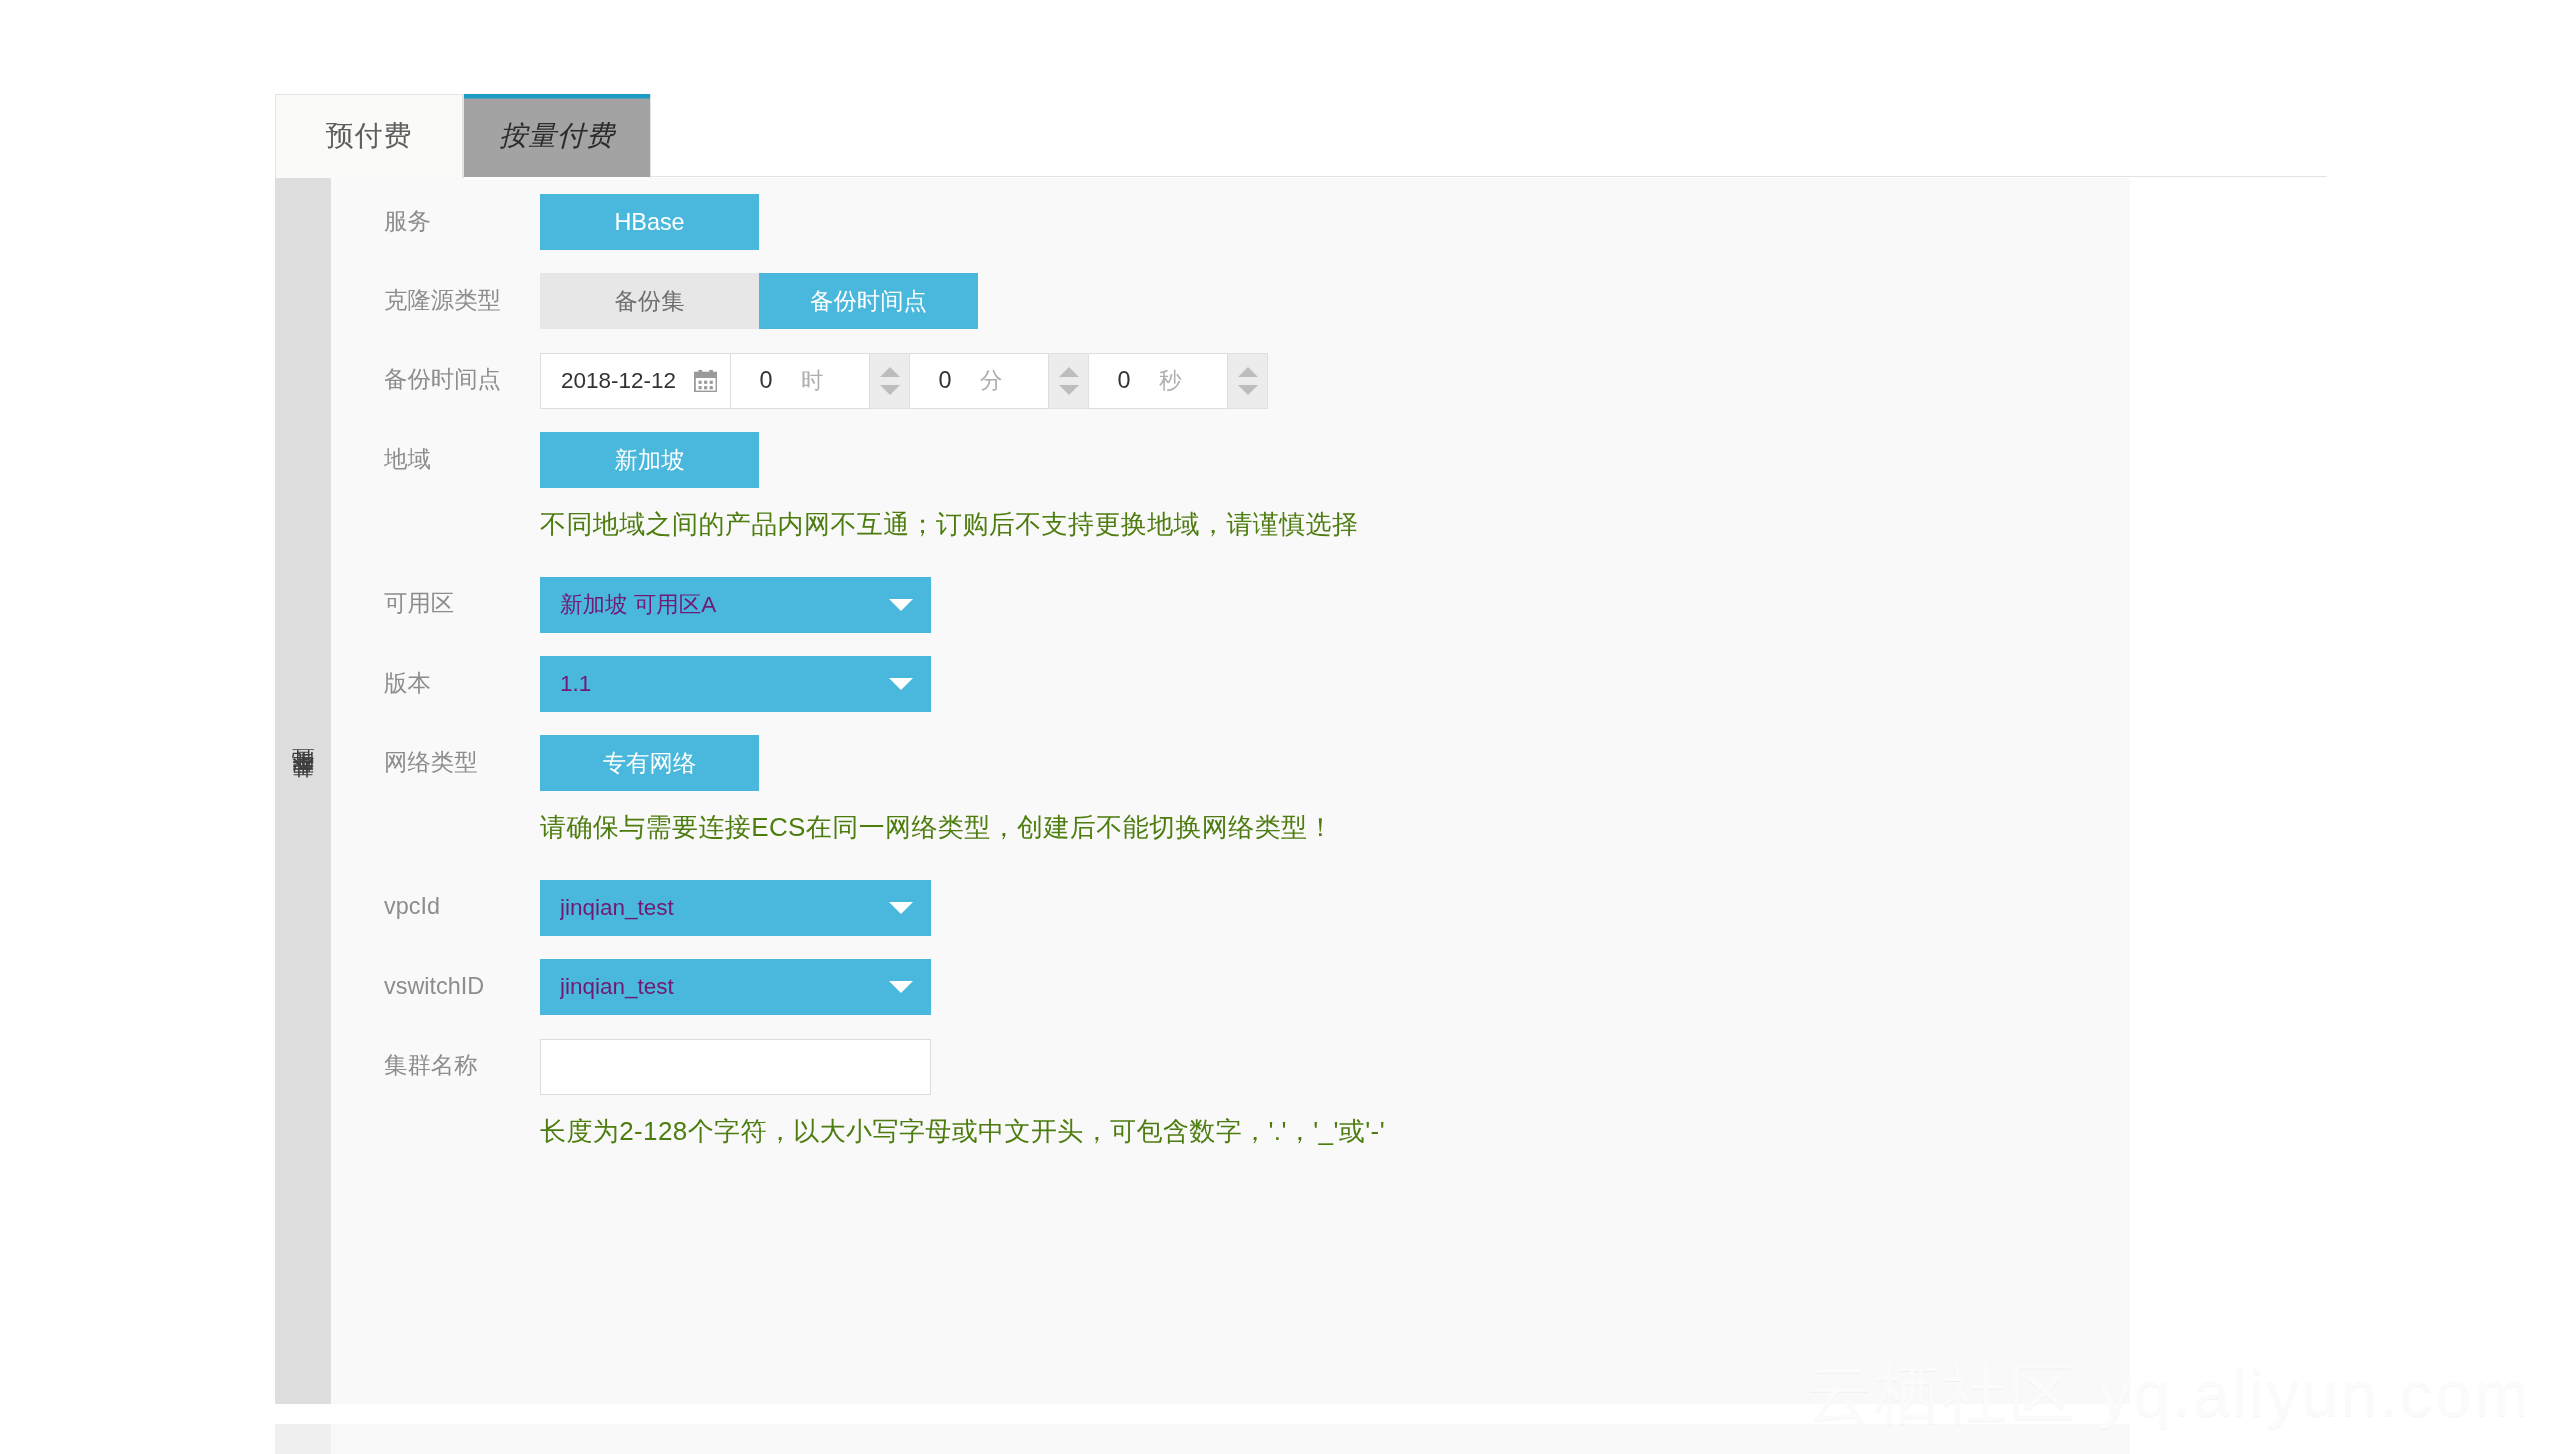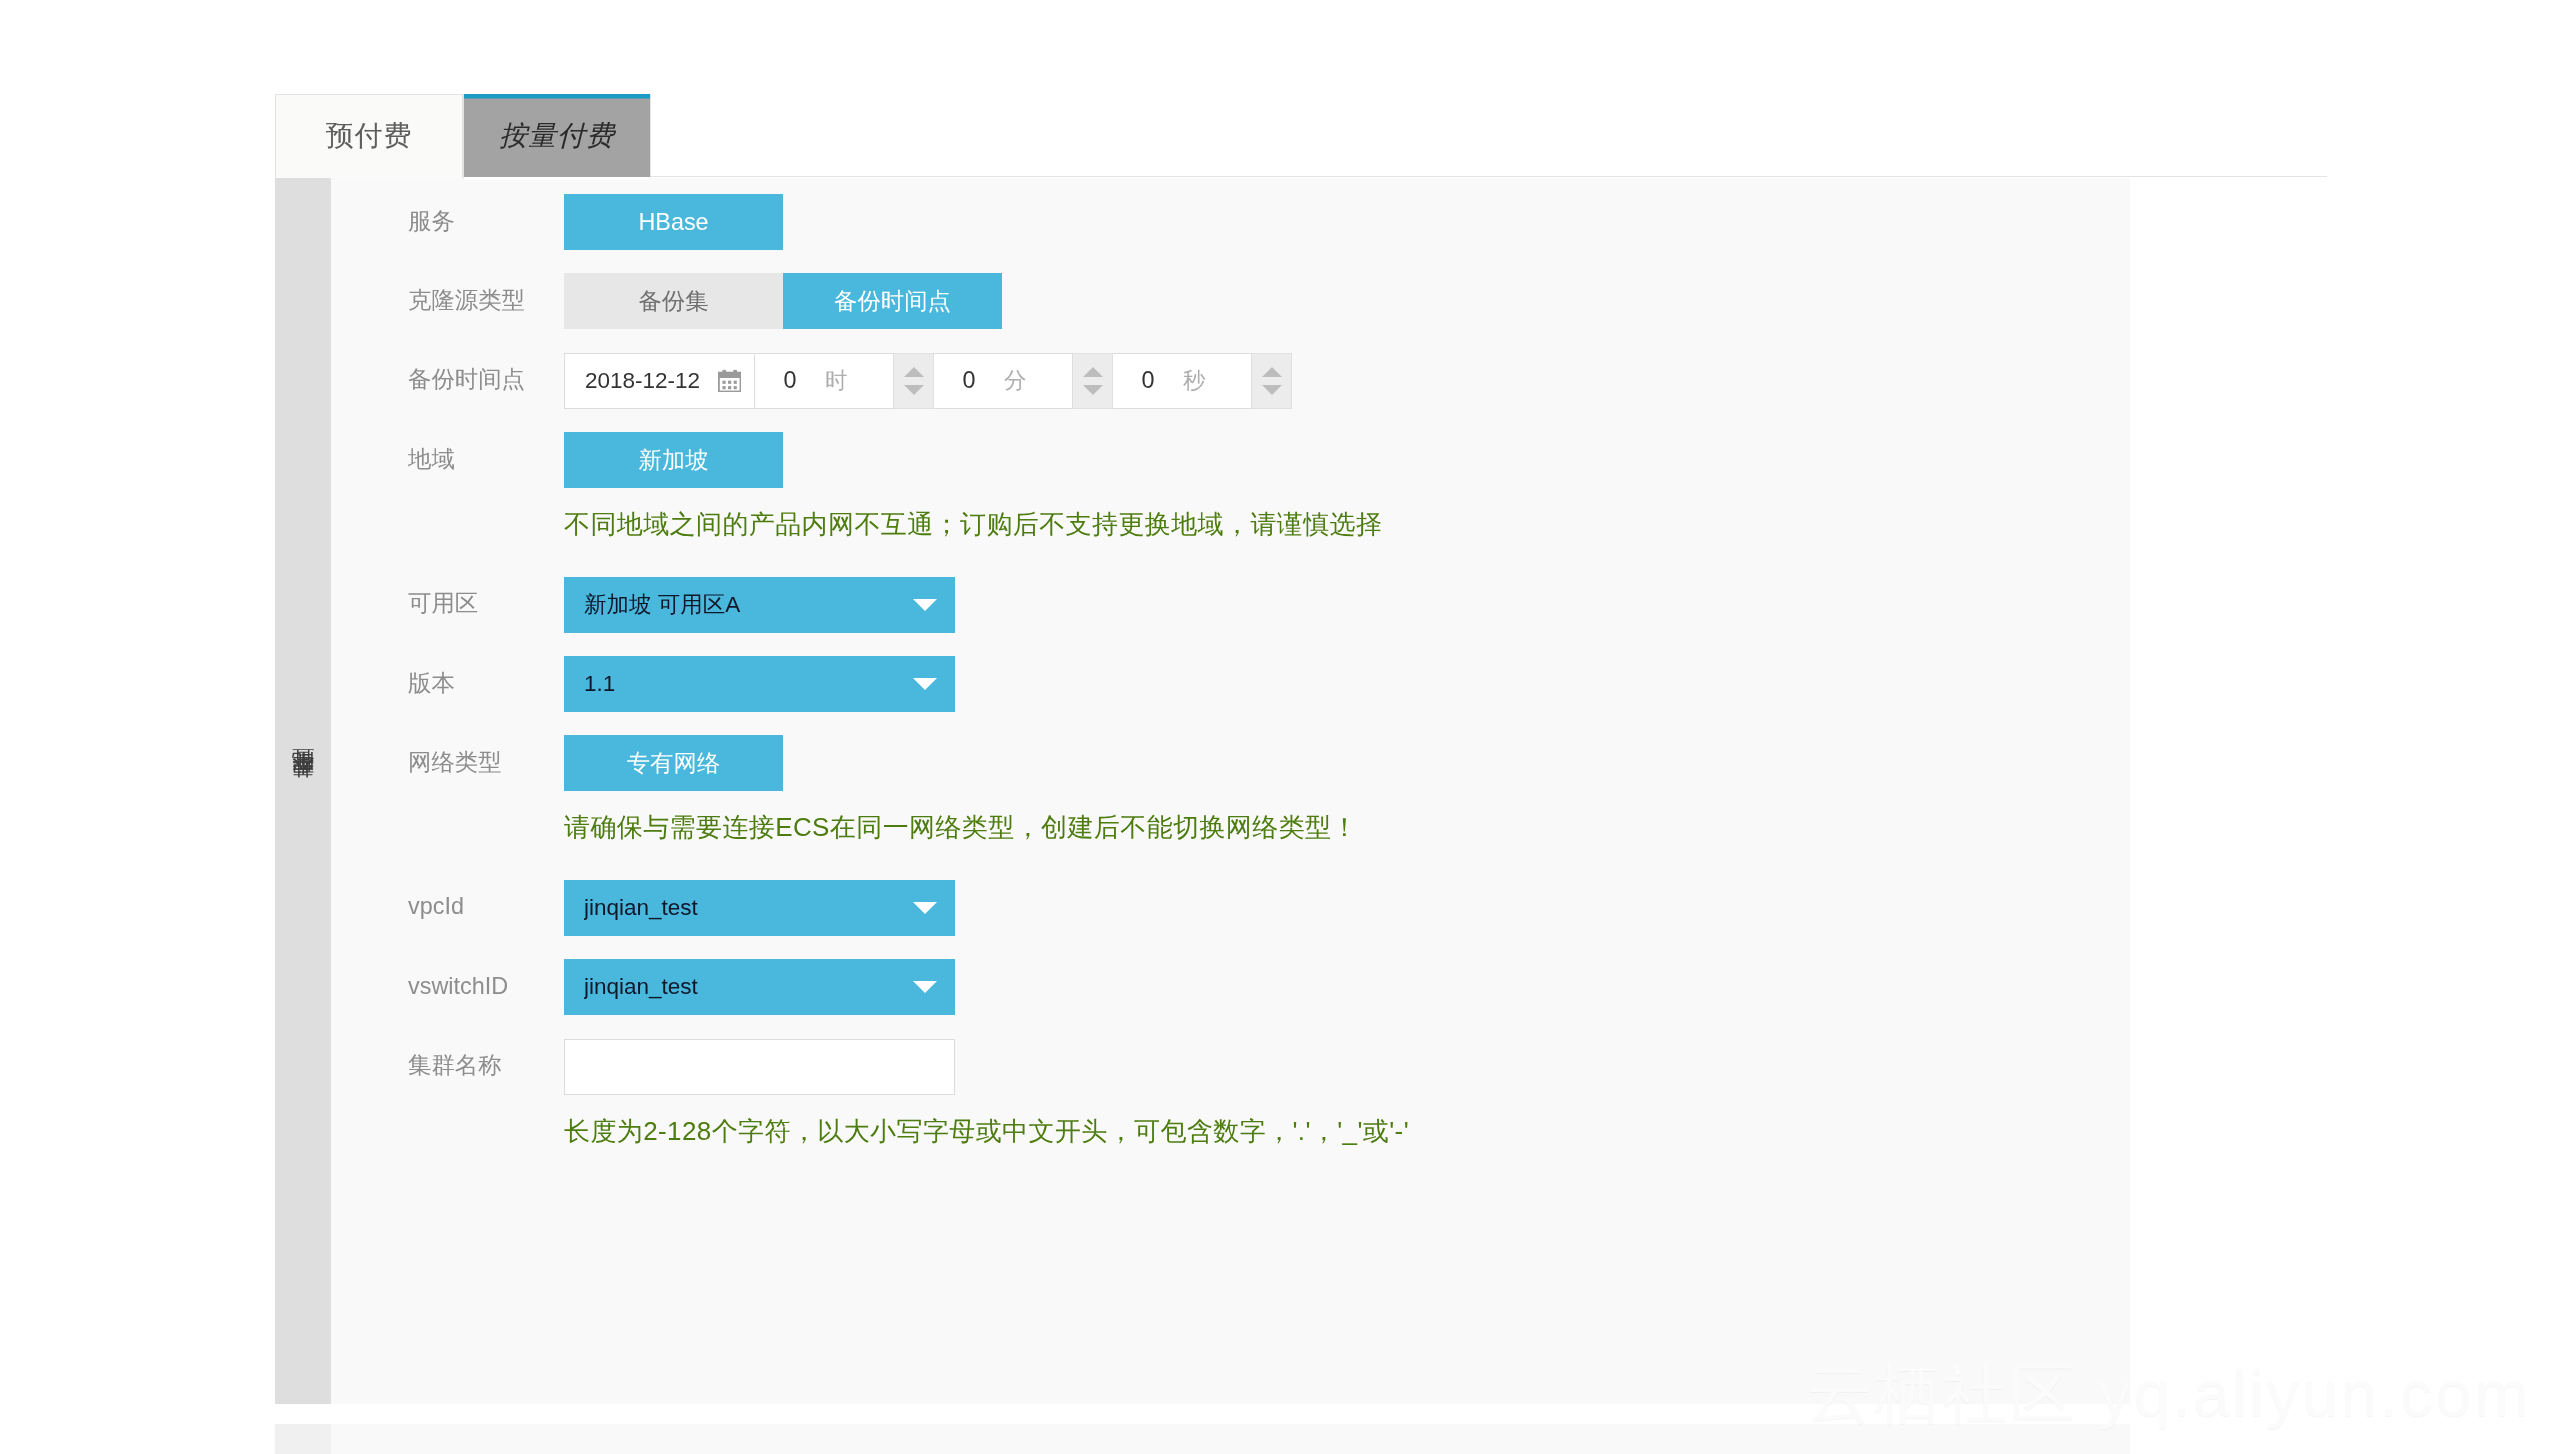--- a/index.html
+++ b/index.html
@@ -89,21 +89,20 @@
     font-size: 22.5px;
     color: #3d3d3d;
     letter-spacing: 2.7px;
     white-space: nowrap;
     font-weight: 500;
   }
   .form-area {
     flex: 1;
     padding-top: 16px;
     position: relative;
-    padding-left: 24px;
   }
 
   
   .row {
     display: flex;
     align-items: flex-start;
     min-height: 56px;
   }
   .row-label {
     width: 209px;
@@ -212,21 +211,21 @@
     border-right: 10px solid transparent;
   }
   .spin .up { border-bottom: 10.8px solid #bdbdbd; }
   .spin .dn { border-top: 10.8px solid #bdbdbd; }
 
   
   .sel {
     width: 391px;
     height: 56px;
     background: #4ab8dc;
-    color: #0f172a;
+    color: #701a75;
     font-size: 22.5px;
     display: flex;
     align-items: center;
     padding: 0 18px 0 20px;
     cursor: pointer;
     user-select: none;
   }
   .sel .sv { flex: 1; white-space: nowrap; overflow: hidden; }
   .caret {
     width: 0; height: 0;

